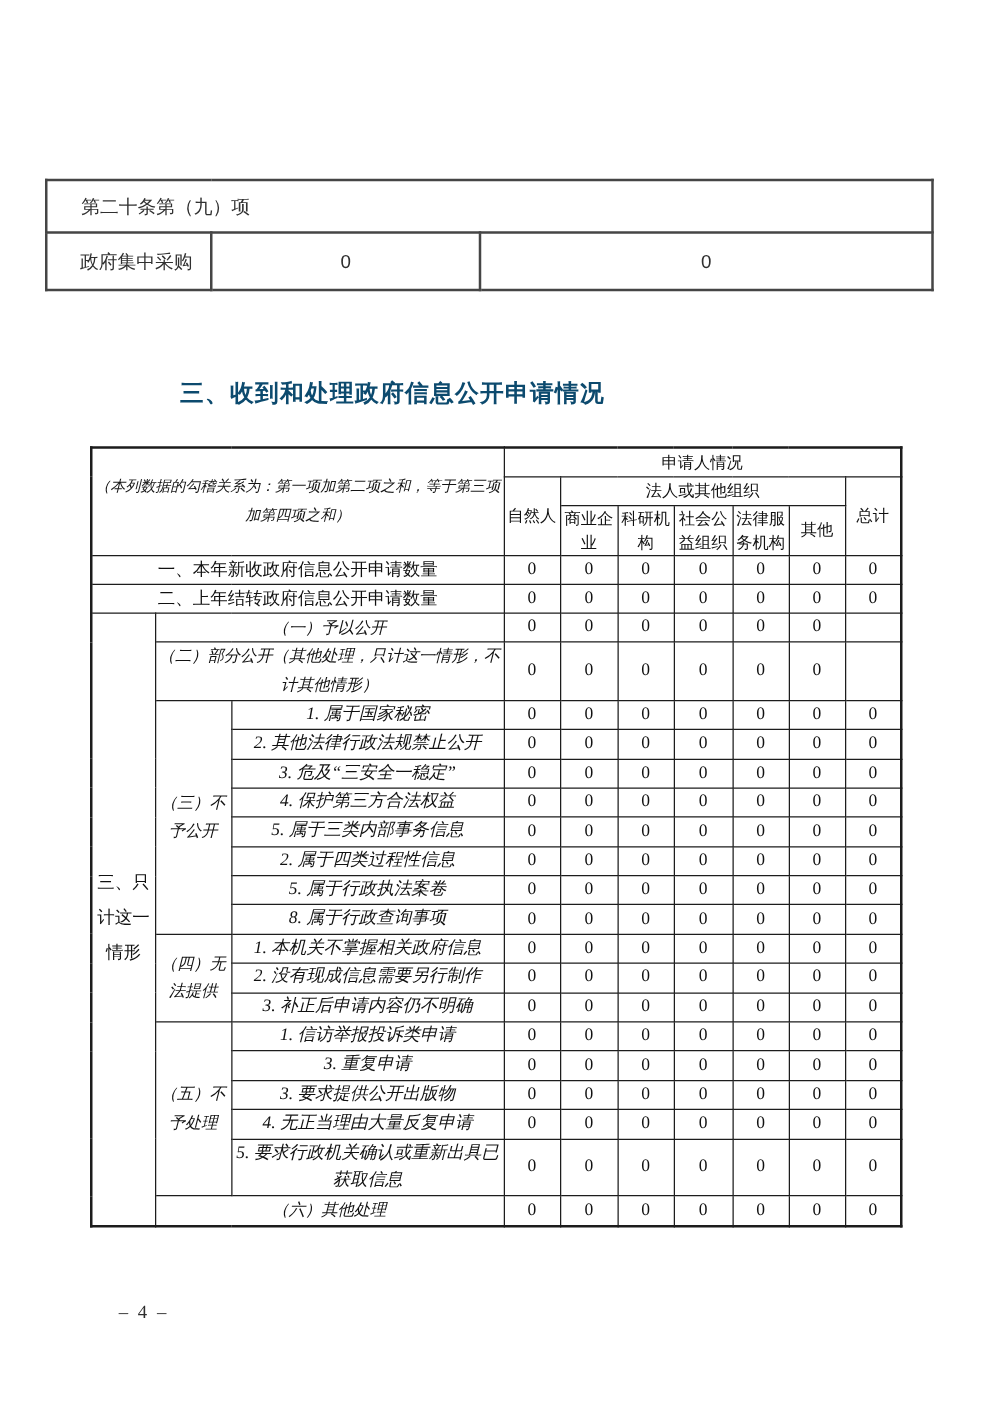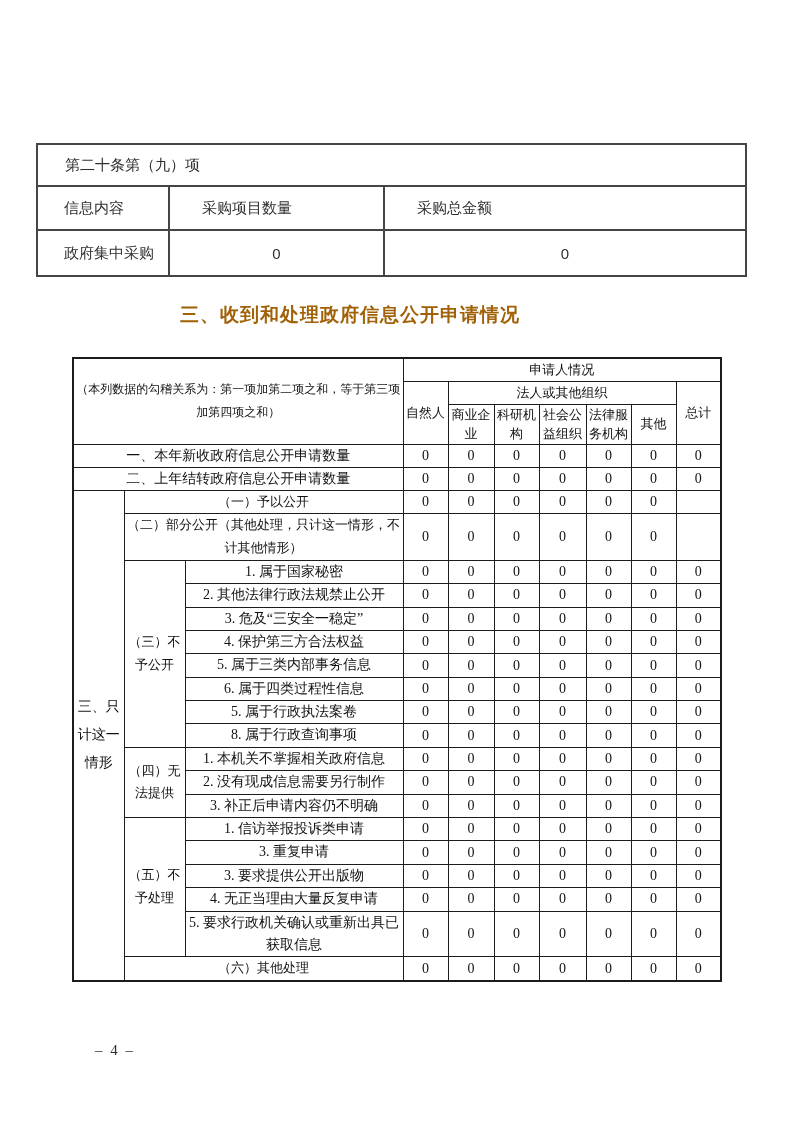--- a/index.html
+++ b/index.html
@@ -22,21 +22,21 @@
   table.proc tr.pr3 { height:46px;margin-top:31px; }
   td.p-title { padding-left:27px; text-align:left; }
   td.p-h1 { padding-left:26px; text-align:left; }
   td.p-h2 { padding-left:32px; text-align:left; }
   td.p-val { text-align:center; }
 
   
   #sec-heading {
     left:144px; top:302px;
     font-family:"Liberation Sans", sans-serif; font-weight:bold;
-    font-size:19px; color:#a16207; letter-spacing:1px;margin-left:36px;
+    font-size:19px; color:#0c4a6e; letter-spacing:1px;
   }
 
   
   #apps-wrap { left:72px; top:357px; }
   table.apps {
     border-collapse:collapse; table-layout:fixed; width:648px;
     font-size:14px; color:#111; border:2px solid #1c1c1c;
   }
   table.apps td {
     border:1px solid #1c1c1c; text-align:center; vertical-align:middle;
@@ -45,21 +45,21 @@
   table.apps tbody tr { height:23px; }
   tr.h-a { height:26px; }
   tr.h-b { height:22px; }
   tr.h-c { height:64px; }
   tr.sumrow { height:24px; }
   .hcell { font-size:13px; line-height:1.5; word-break:break-all; padding:0 6px; }
   .note {
     font-size:12px; text-align:left; padding:4px 8px; line-height:1.9;
     color:#151515;
   }
-  .kai { }
+  .kai { font-style:italic; }
   .rowlabel { text-align:left; padding-left:6px; font-size:14px; }
   .vlabel { font-size:14px; line-height:2.0; word-break:break-all; padding:0 2px; }
   .cat {
     text-align:left; font-size:13px; line-height:1.75; word-break:break-all;
     padding:2px 2px 2px 6px;
   }
   .catwide { padding-left:9px;margin-top:12px; }
   .item {
     text-align:left; font-size:14px; line-height:1.6; word-break:break-all;
     padding:1px 4px 1px 6px;
@@ -78,25 +78,20 @@
 <div id="proc-wrap" class="abs">
   <table class="proc">
     <colgroup>
         <col style="width:132px">
         <col style="width:215px">
         <col style="width:362px">
       </colgroup>
     <tbody>
       <tr class="pr1">
         <td class="p-title" colspan="3">第二十条第（九）项</td>
-      </tr>
-      <tr class="pr2">
-        <td class="p-h1">信息内容</td>
-        <td class="p-h2">采购项目数量</td>
-        <td class="p-h2">采购总金额</td>
       </tr>
       <tr class="pr3">
         <td class="p-h1">政府集中采购</td>
         <td class="p-val">0</td>
         <td class="p-val">0</td>
       </tr>
     </tbody>
   </table>
 </div>
 
@@ -219,21 +214,21 @@
           <td class="item kai">5. 属于三类内部事务信息</td>
           <td class="val">0</td>
           <td class="val">0</td>
           <td class="val">0</td>
           <td class="val">0</td>
           <td class="val">0</td>
           <td class="val">0</td>
           <td class="val">0</td>
         </tr>
         <tr>
-          <td class="item kai">6. 属于四类过程性信息</td>
+          <td class="item kai">2. 属于四类过程性信息</td>
           <td class="val">0</td>
           <td class="val">0</td>
           <td class="val">0</td>
           <td class="val">0</td>
           <td class="val">0</td>
           <td class="val">0</td>
           <td class="val">0</td>
         </tr>
         <tr>
           <td class="item kai">5. 属于行政执法案卷</td>

